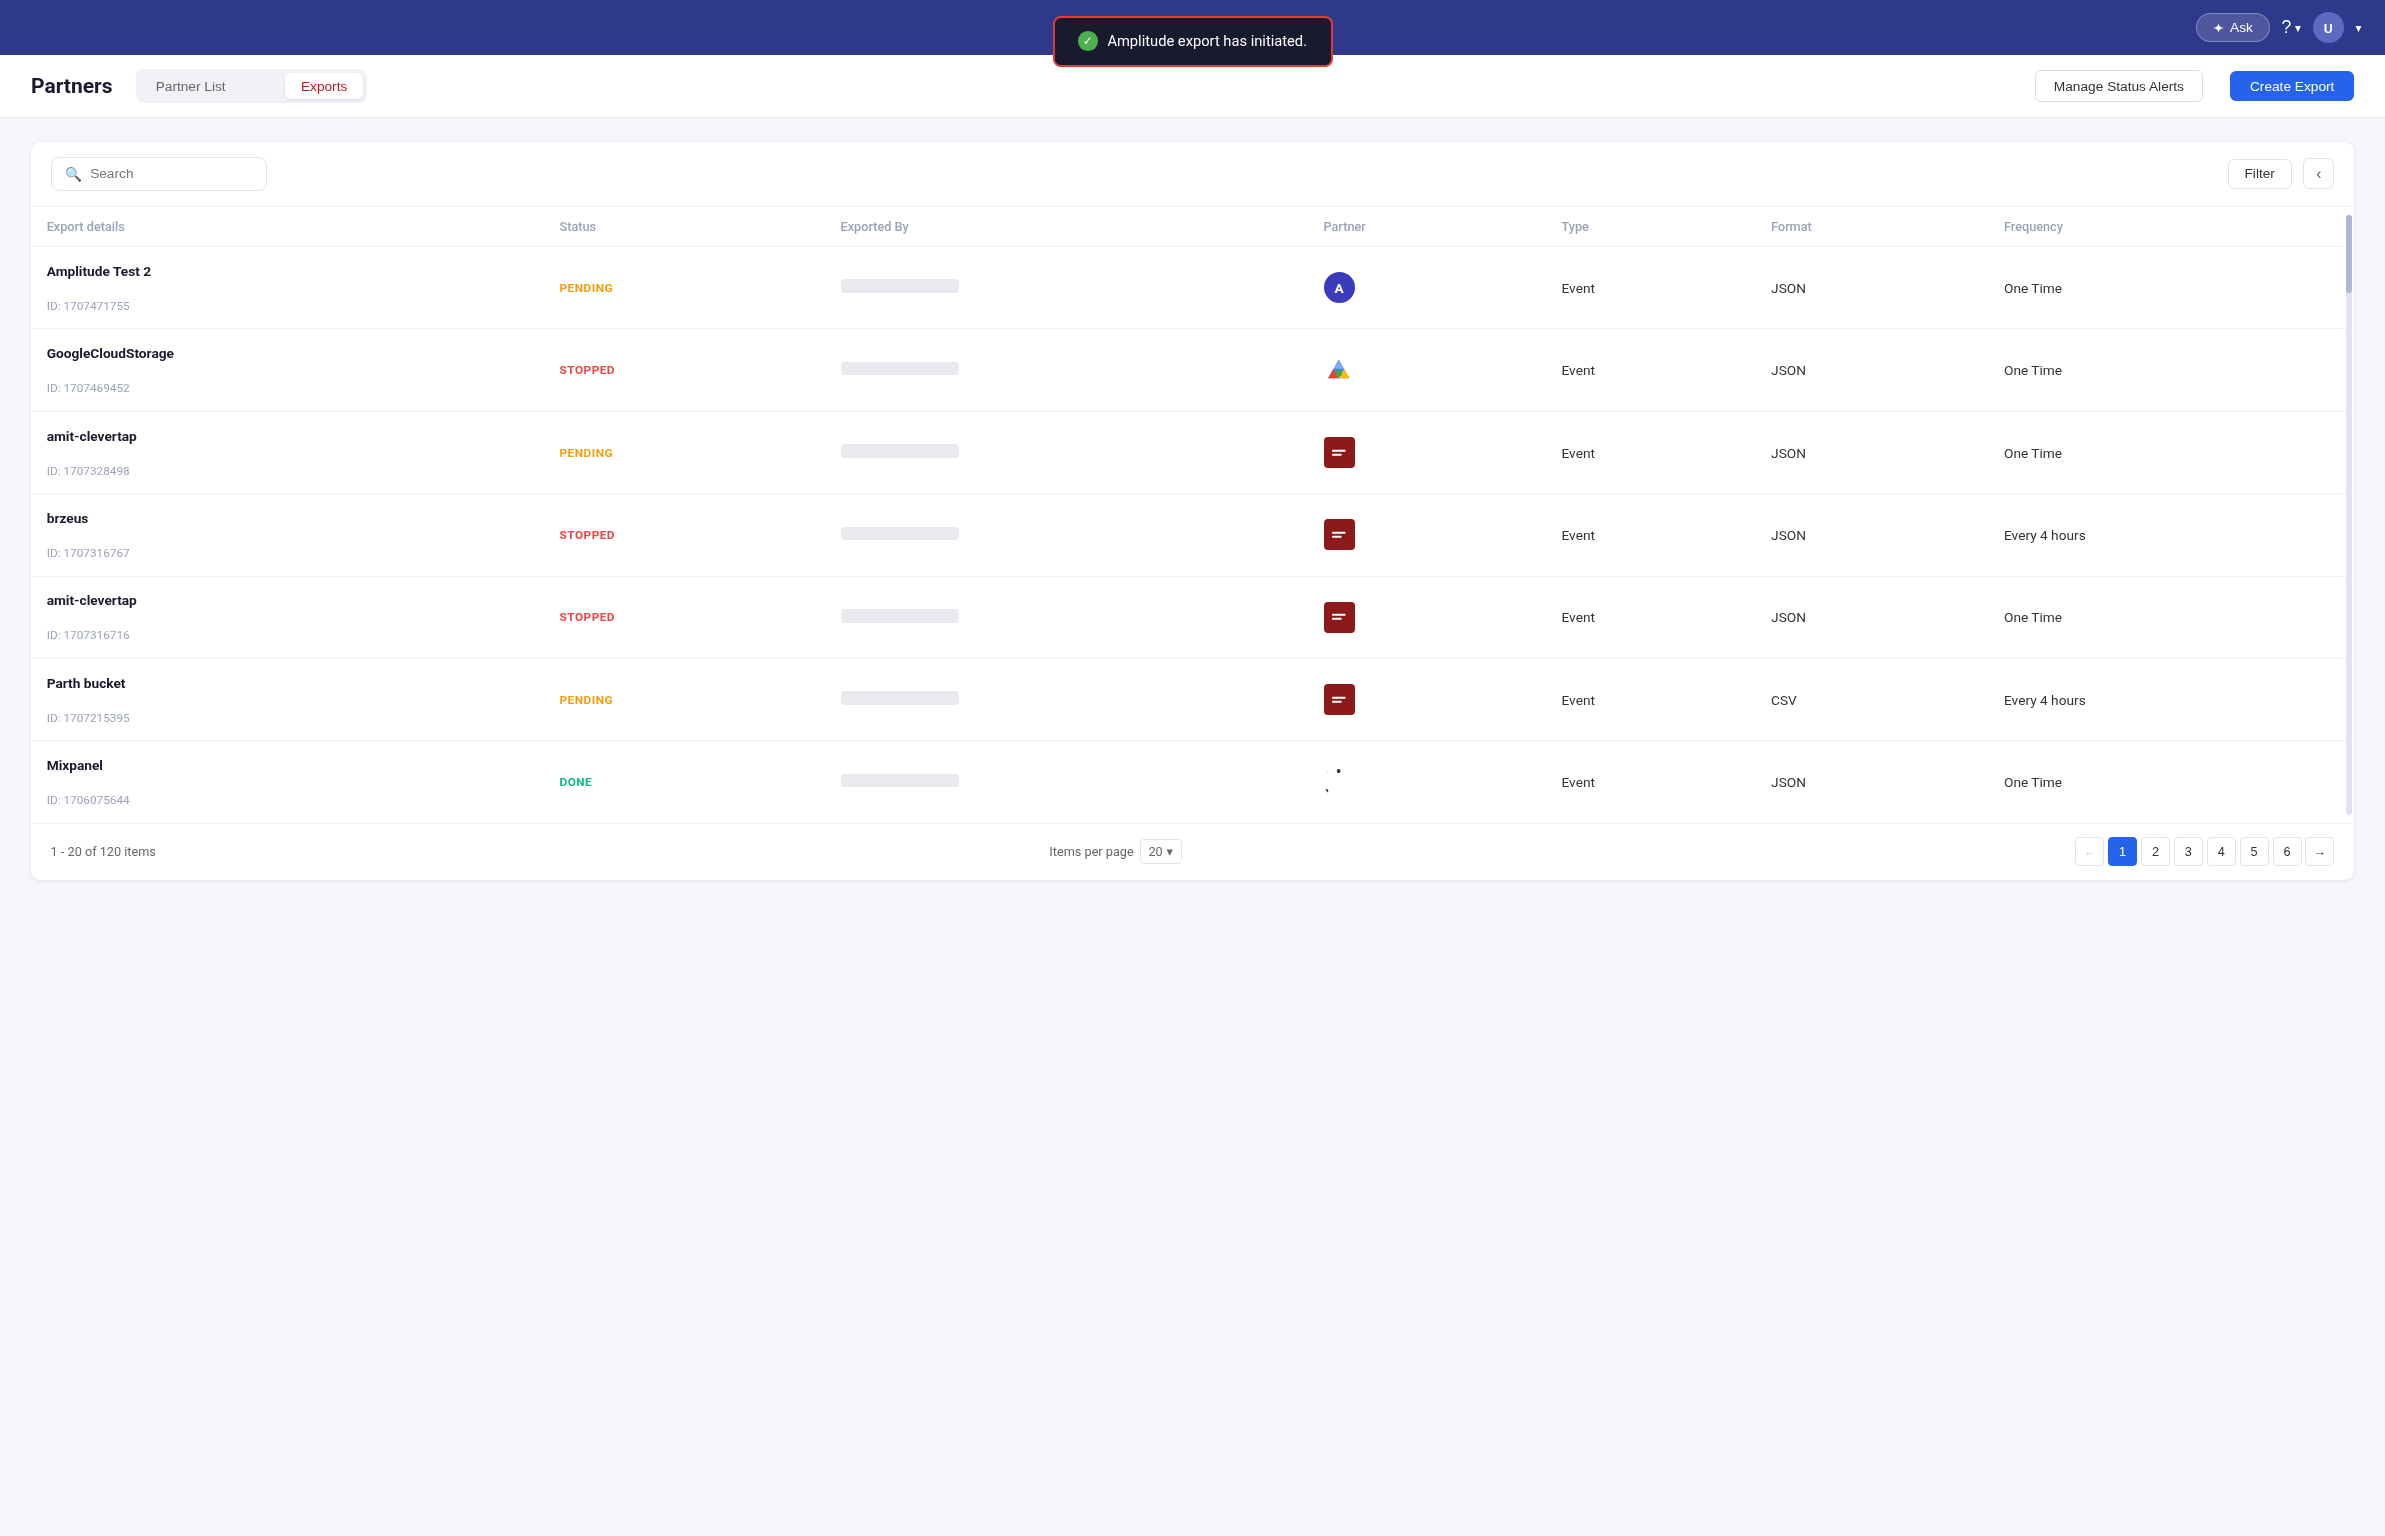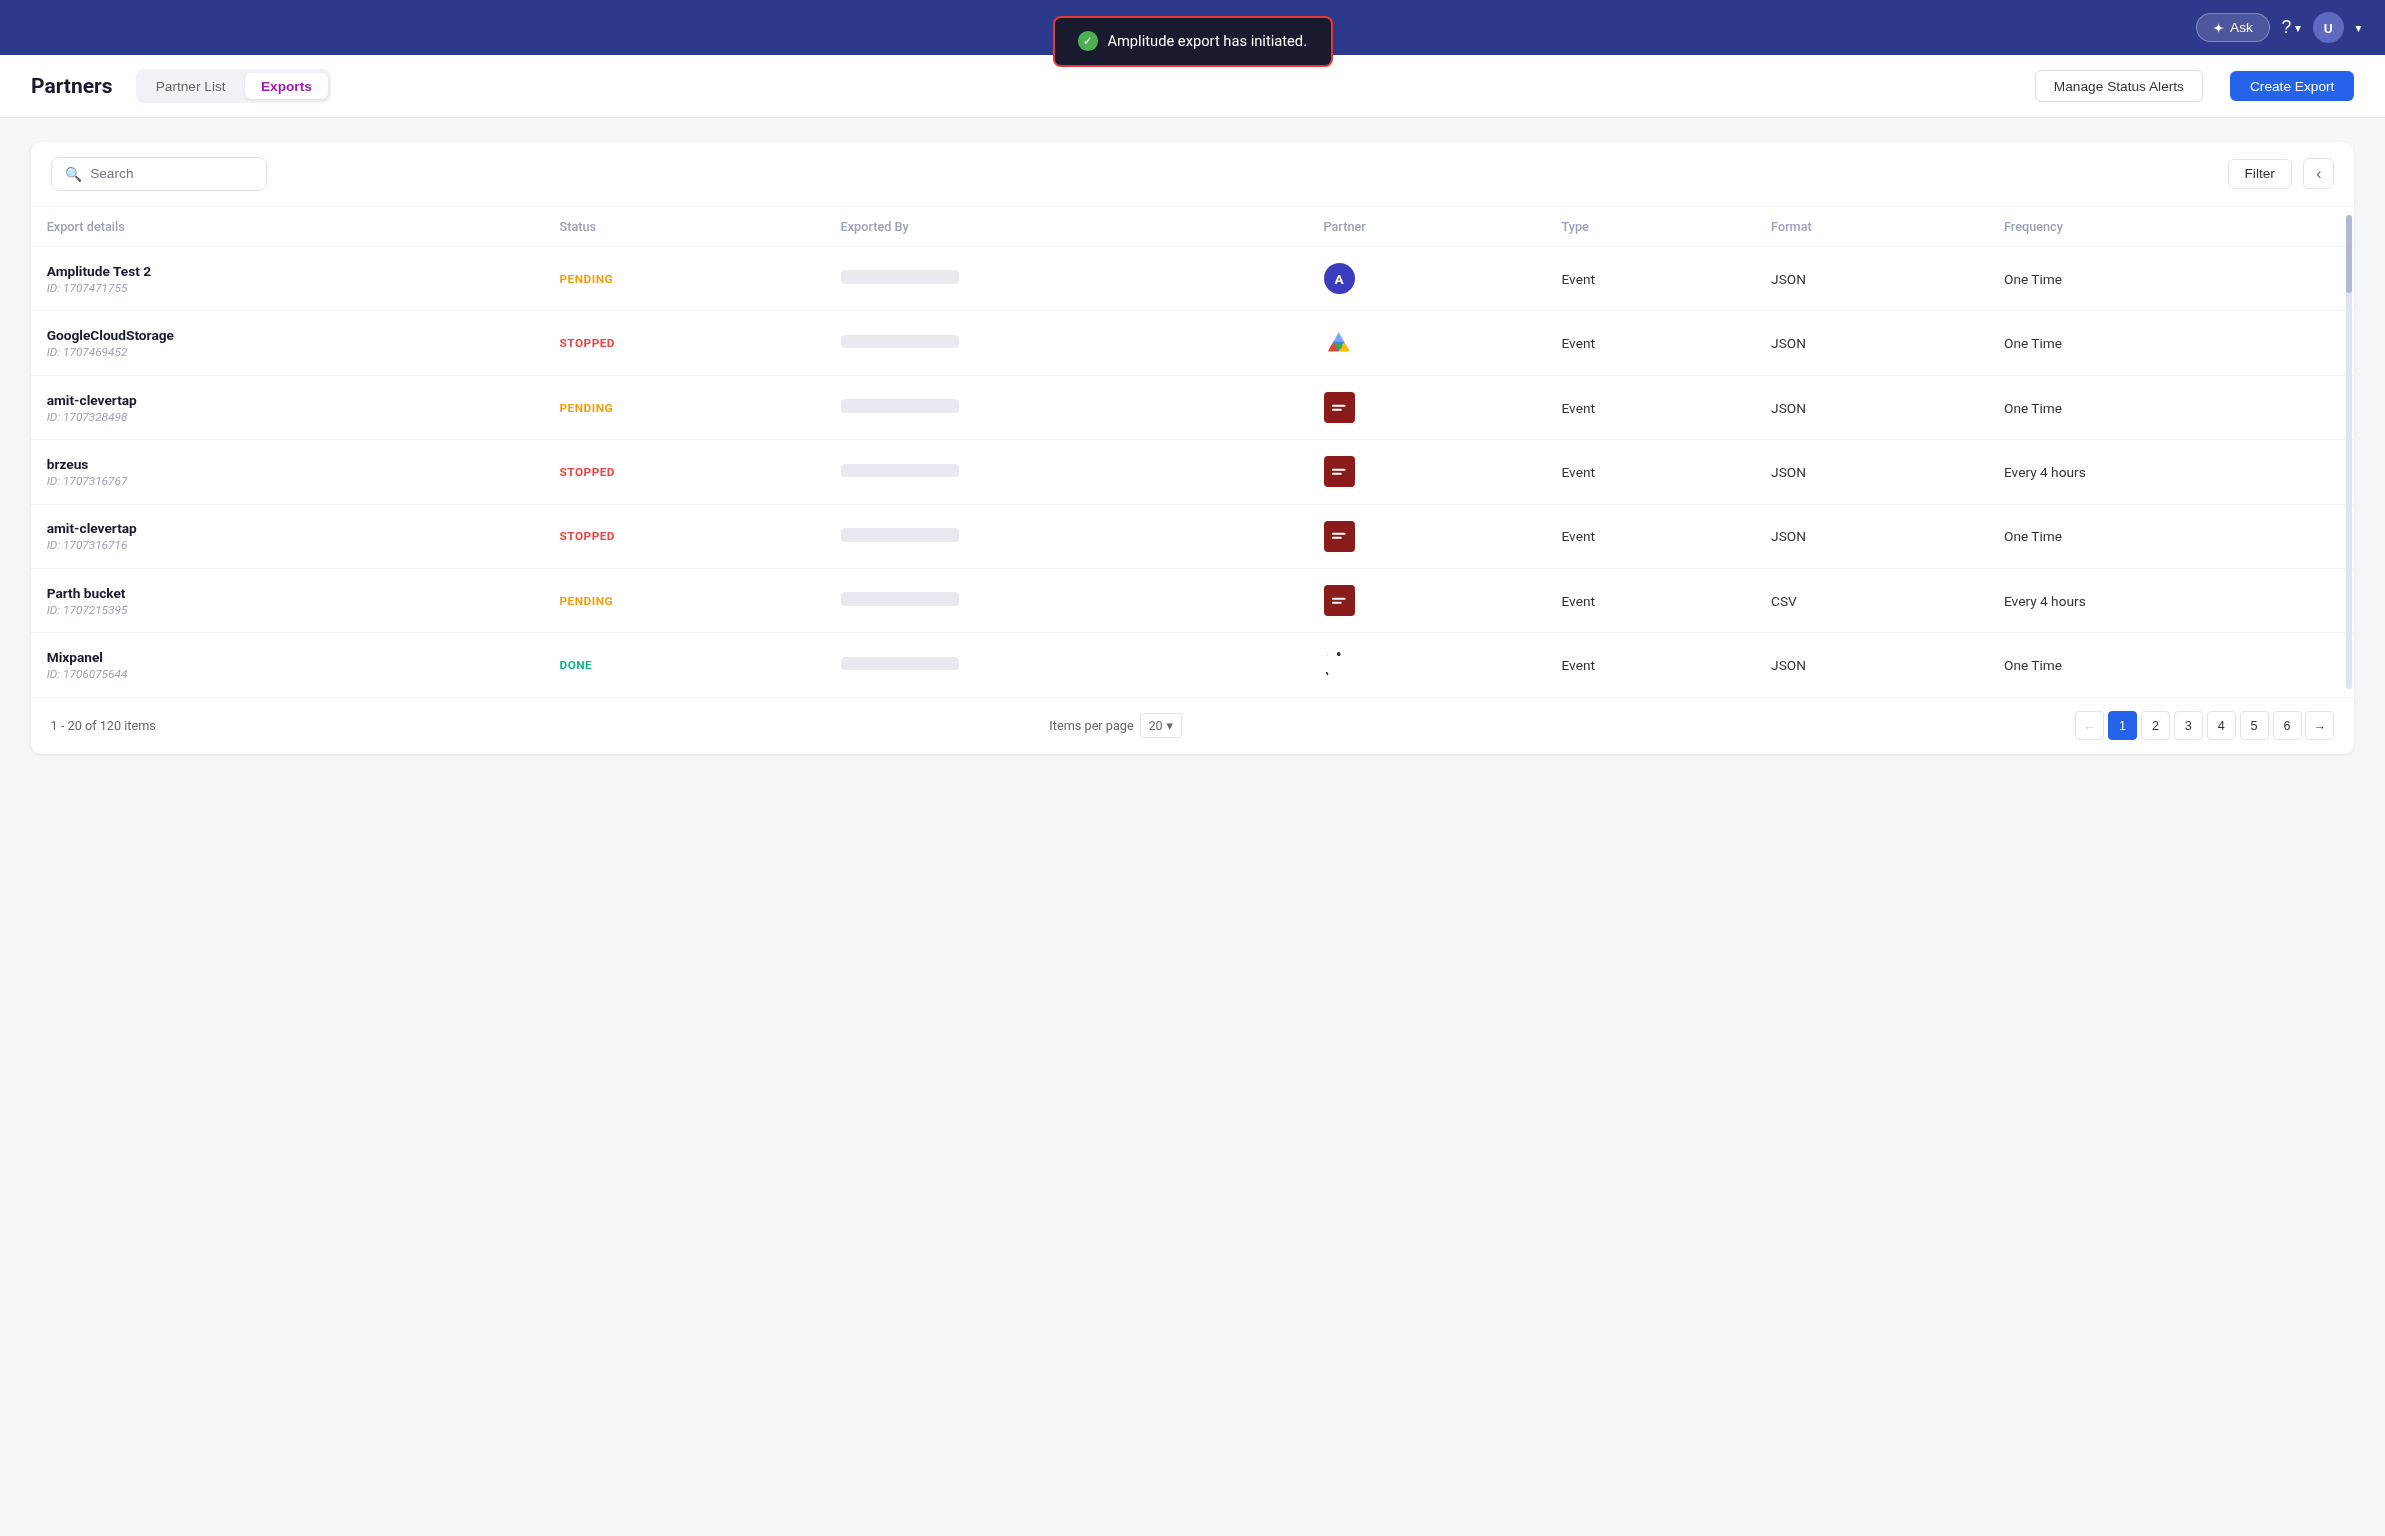--- a/index.html
+++ b/index.html
@@ -102,23 +102,24 @@
       padding: 5.9px 15.7px;
       border-radius: 5.9px;
       font-size: 13.7px;
       cursor: pointer;
       color: #666;
       border: none;
       background: none;
     }
     .tab-item.active {
       background: #fff;
-      color: #a21caf;
-      font-weight: 700;
+      color: #b91c1c;
+      font-weight: 400;
       box-shadow: 0 1px 2.9px rgba(0,0,0,0.1);
+      margin-left: 40px;
     }
     .header-actions {
       margin-left: auto;
       display: flex;
       gap: 11.8px;
       align-items: center;
     }
     .manage-alerts-btn {
       border: 1px solid #ddd;
       background: #fff;
@@ -224,22 +225,21 @@
       border-bottom: none;
     }
     .export-name {
       font-weight: 700;
       color: #1a1a2e;
       font-size: 13.7px;
     }
     .export-id {
       font-size: 11.8px;
       color: #9ba3b8;
-      margin-top: 2px;
-      font-style: italic;
+      margin-top: 20px;
     }
     .status-badge {
       display: inline-block;
       font-size: 11.8px;
       font-weight: 700;
       letter-spacing: 0.5px;
       padding: 2.9px 0;
     }
     .status-pending { color: #f59e0b; }
     .status-stopped { color: #ef4444; }

